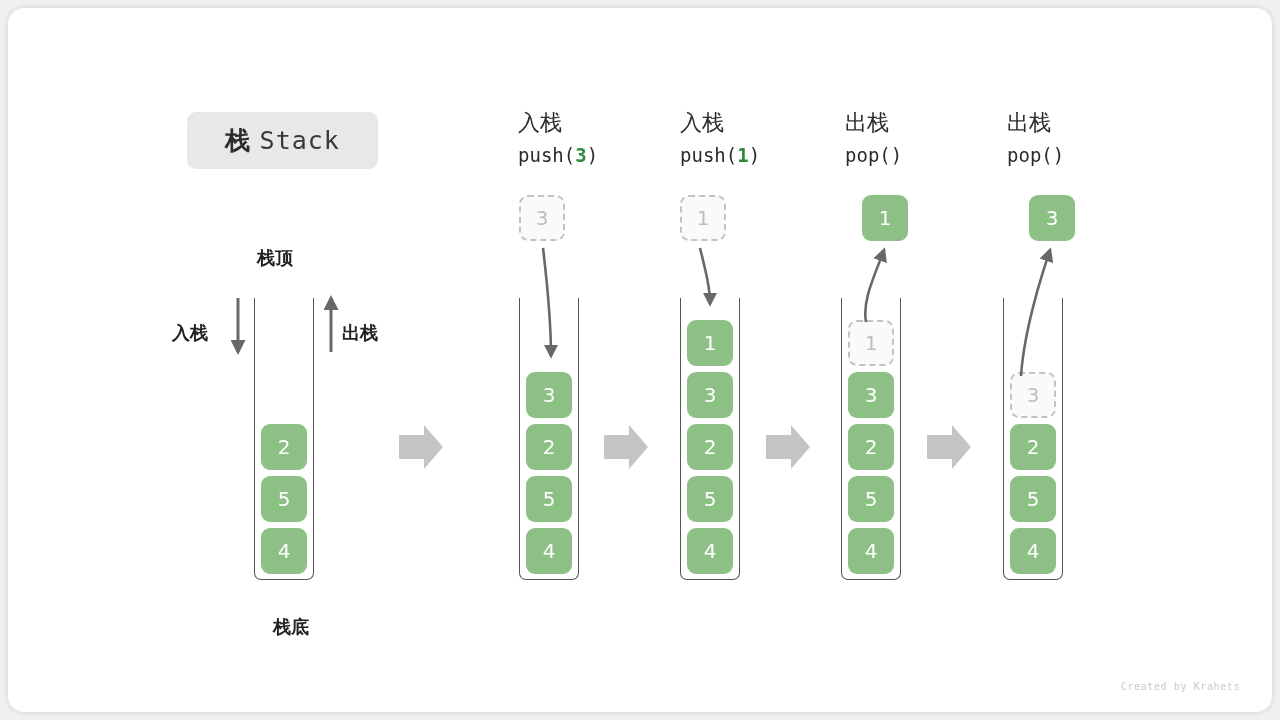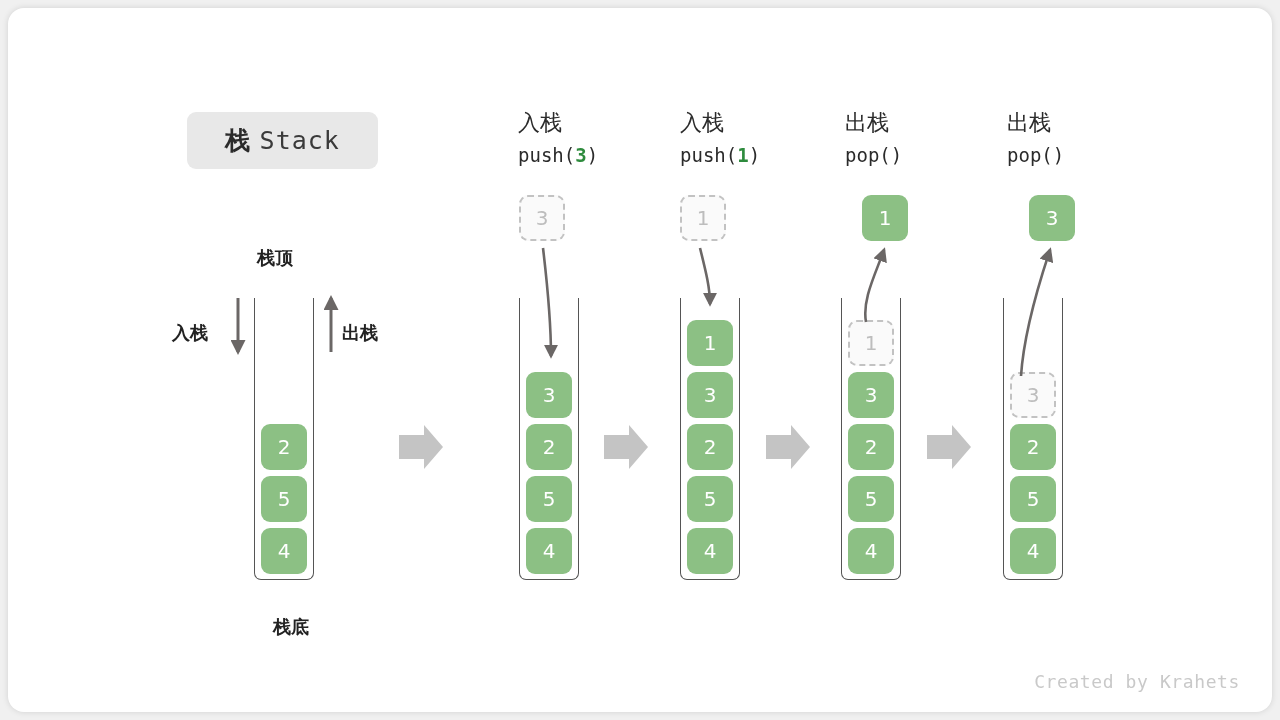--- a/index.html
+++ b/index.html
@@ -164,21 +164,21 @@
     height: 720px;
     pointer-events: none;
   }
 
   
   #footer {
     position: absolute;
     right: 40px;
     bottom: 28px;
     font-family: "DejaVu Sans Mono", monospace;
-    font-size: 18px;
+    font-size: 10px;
     color: #c9c9c9;
     letter-spacing: 0.6px;
   }
 </style>
 </head>
 <body>
 
 <div id="canvas">
   <div id="card"></div>
 

